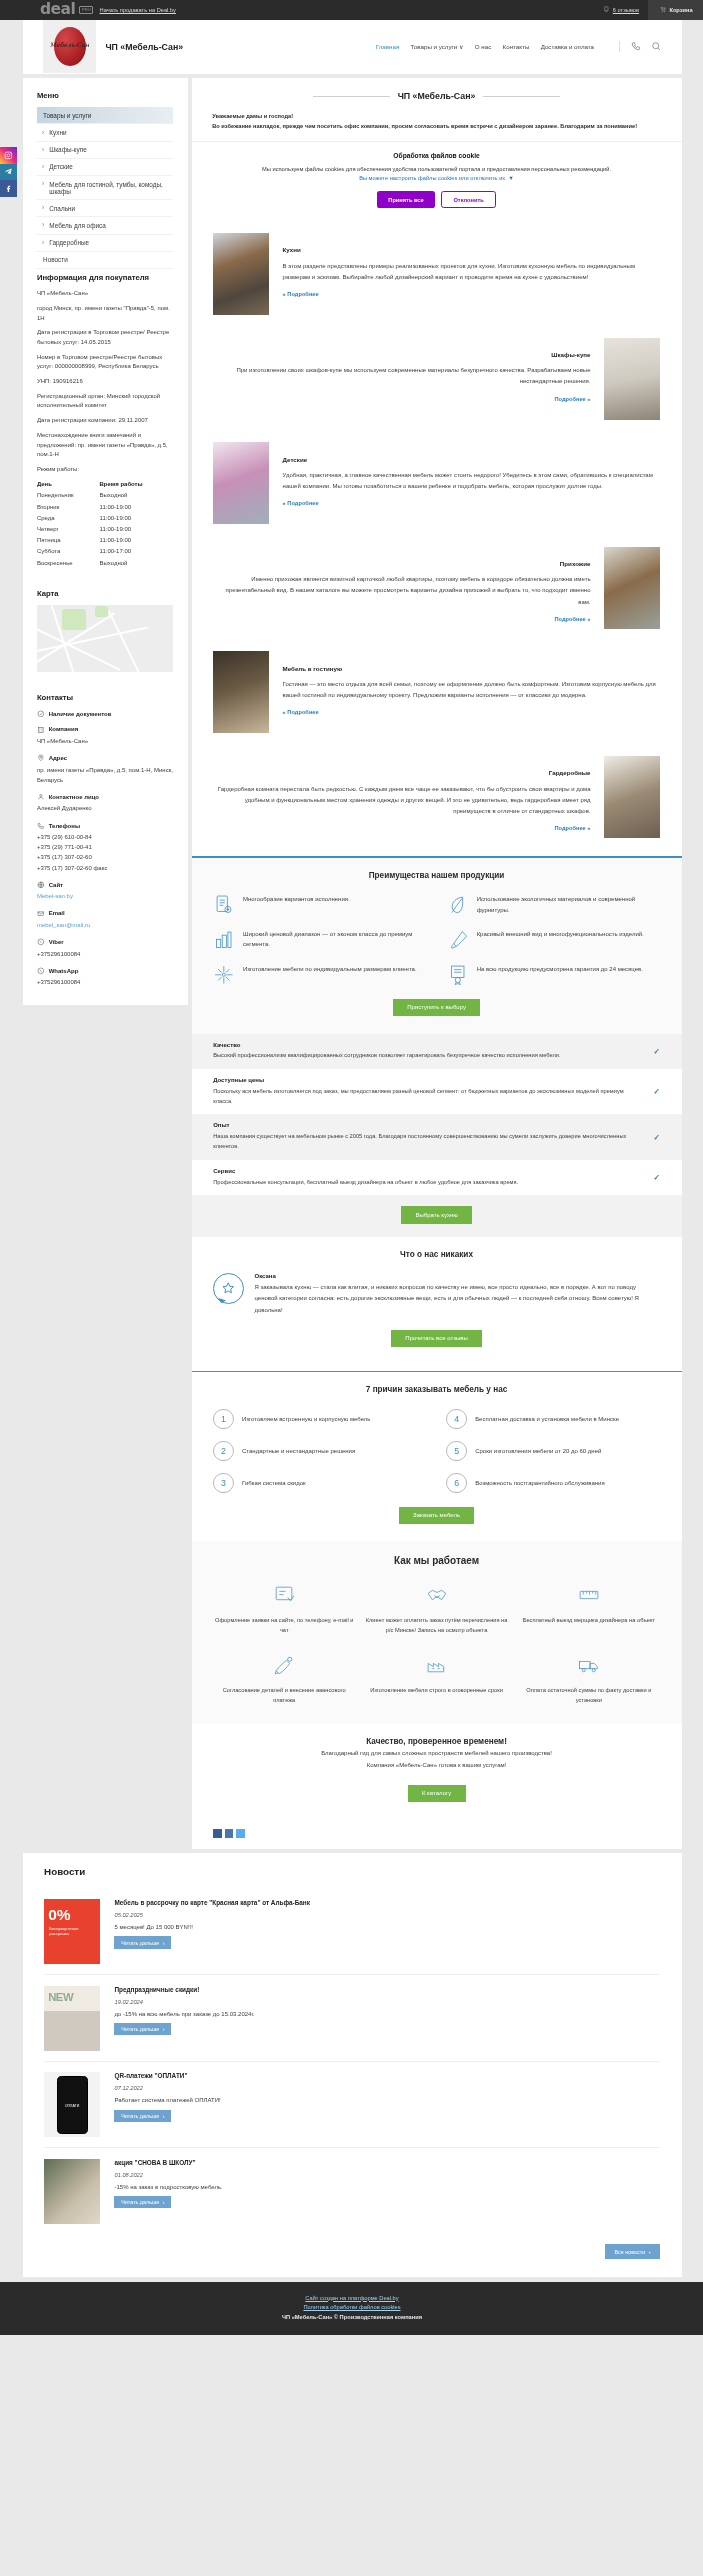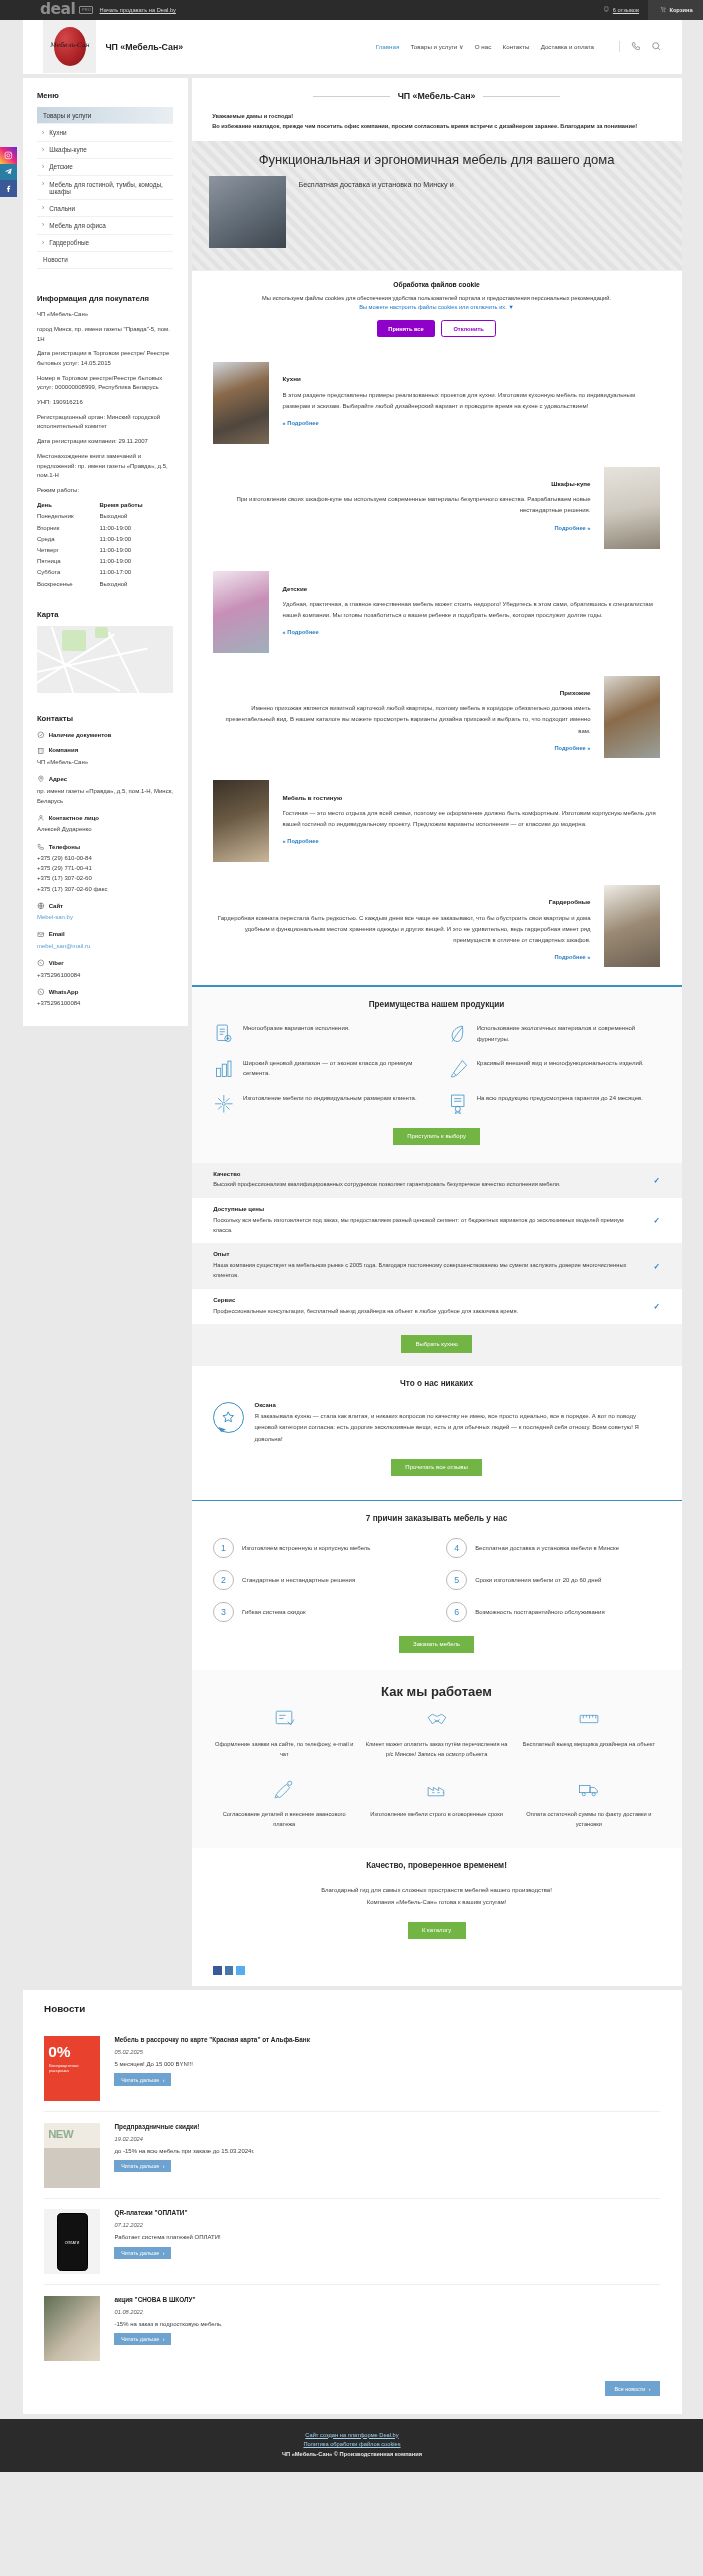--- a/index.html
+++ b/index.html
@@ -122,29 +122,29 @@
   
   .reasons{padding:13.4px 21.6px 17.5px}
   .reasons h2{text-align:center;font-size:8.2px;color:#2b2b2b;margin-bottom:14.4px}
   .r-grid{display:grid;grid-template-columns:1fr 1fr;gap:11.3px 19.6px}
   .r-item{display:flex;gap:8.2px;align-items:center}
   .r-num{width:20.6px;height:20.6px;flex:0 0 20.6px;border:0.8px solid #b9b9b9;border-radius:50%;display:flex;align-items:center;justify-content:center;font-size:8.8px;color:#3a8fc4}
   .r-item span{font-size:6px;color:#3c3c3c;line-height:1.7}
 
   
   .how{background:#fafafa;padding:13.4px 21.6px 18.5px}
-  .how h2{text-align:center;font-size:13px;color:#2b2b2b;margin-bottom:8px}
+  .how h2{text-align:center;font-size:10px;color:#2b2b2b;margin-bottom:17px}
   .how-grid{display:grid;grid-template-columns:repeat(3,1fr);gap:17.5px 10.3px}
   .how-item{text-align:center}
   .how-item svg{width:24px;height:24px;stroke:#3a8fc4;fill:none;stroke-width:1.4;margin-bottom:7.2px}
   .how-item span{display:block;font-size:5.7px;color:#3c3c3c;line-height:1.7}
 
   
   .quality{padding:13.4px 21.6px 17.5px;text-align:center}
-  .quality h2{font-size:8.2px;color:#2b2b2b;margin-bottom:15px}
+  .quality h2{font-size:8.2px;color:#2b2b2b;margin-bottom:2px}
   .quality p{font-size:6px;color:#3c3c3c;line-height:1.9}
 
   .soc-bottom{display:flex;gap:2.6px;padding:9.3px 21.6px 11.3px}
   .soc-bottom i{width:8.8px;height:8.8px;display:block}
 
   
   .news{background:#fff;margin-top:4.1px;padding:13.4px 21.6px 17.5px}
   .news h2{font-size:9.8px;font-weight:700;color:#222;margin-bottom:11.3px}
   .news-item{display:flex;gap:14.4px;padding:10.3px 0;border-bottom:0.5px solid #eee}
   .news-thumb{width:56px;height:65px;flex:0 0 56px}
@@ -261,21 +261,21 @@
         <a class="sub">Кухни</a>
         <a class="sub">Шкафы-купе</a>
         <a class="sub">Детские</a>
         <a class="sub">Мебель для гостиной, тумбы, комоды, шкафы</a>
         <a class="sub">Спальни</a>
         <a class="sub">Мебель для офиса</a>
         <a class="sub">Гардеробные</a>
         <a class="plain">Новости</a>
       </nav>
 
-      <div class="side-h" style="margin-top:25px">Информация для покупателя</div>
+      <div class="side-h" style="margin-top:4px">Информация для покупателя</div>
       <p class="info-p">ЧП «Мебель-Сан»</p>
       <p class="info-p">город Минск, пр. имени газеты "Правда"-5, пом. 1Н</p>
       <p class="info-p">Дата регистрации в Торговом реестре/ Реестре бытовых услуг: 14.05.2015</p>
       <p class="info-p">Номер в Торговом реестре/Реестре бытовых услуг: 000000008999, Республика Беларусь</p>
       <p class="info-p">УНП: 190916216</p>
       <p class="info-p">Регистрационный орган: Минский городской исполнительный комитет</p>
       <p class="info-p">Дата регистрации компании: 29.11.2007</p>
       <p class="info-p">Местонахождение книги замечаний и предложений: пр. имени газеты «Правда», д.5, пом.1-Н</p>
       <p class="info-p">Режим работы:</p>
 
@@ -415,27 +415,20 @@
     <main class="content">
 
       <div class="hero-head">
         <div class="hero-title">ЧП «Мебель-Сан»</div>
       </div>
       <div class="notice">
         <div>Уважаемые дамы и господа!</div>
         <div>Во избежание накладок, прежде чем посетить офис компании, просим согласовать время встречи с дизайнером заранее. Благодарим за понимание!</div>
       </div>
 
-      <div class="banner">
-        <div class="banner-h">Функциональная и эргономичная мебель для вашего дома</div>
-        <div class="banner-body">
-          <div class="banner-img"></div>
-          <div class="banner-txt">Бесплатная доставка и установка по Минску и</div>
-        </div>
-      </div>
 
       <div class="cookie">
         <h4>Обработка файлов cookie</h4>
         <p>Мы используем файлы cookies для обеспечения удобства пользователей портала и предоставления персональных рекомендаций.</p>
         <p class="lnk">Вы можете настроить файлы cookies или отключить их. ▼</p>
         <div class="cookie-btns">
           <button class="btn-purple">Принять все</button>
           <button class="btn-purple-o">Отклонить</button>
         </div>
       </div>

